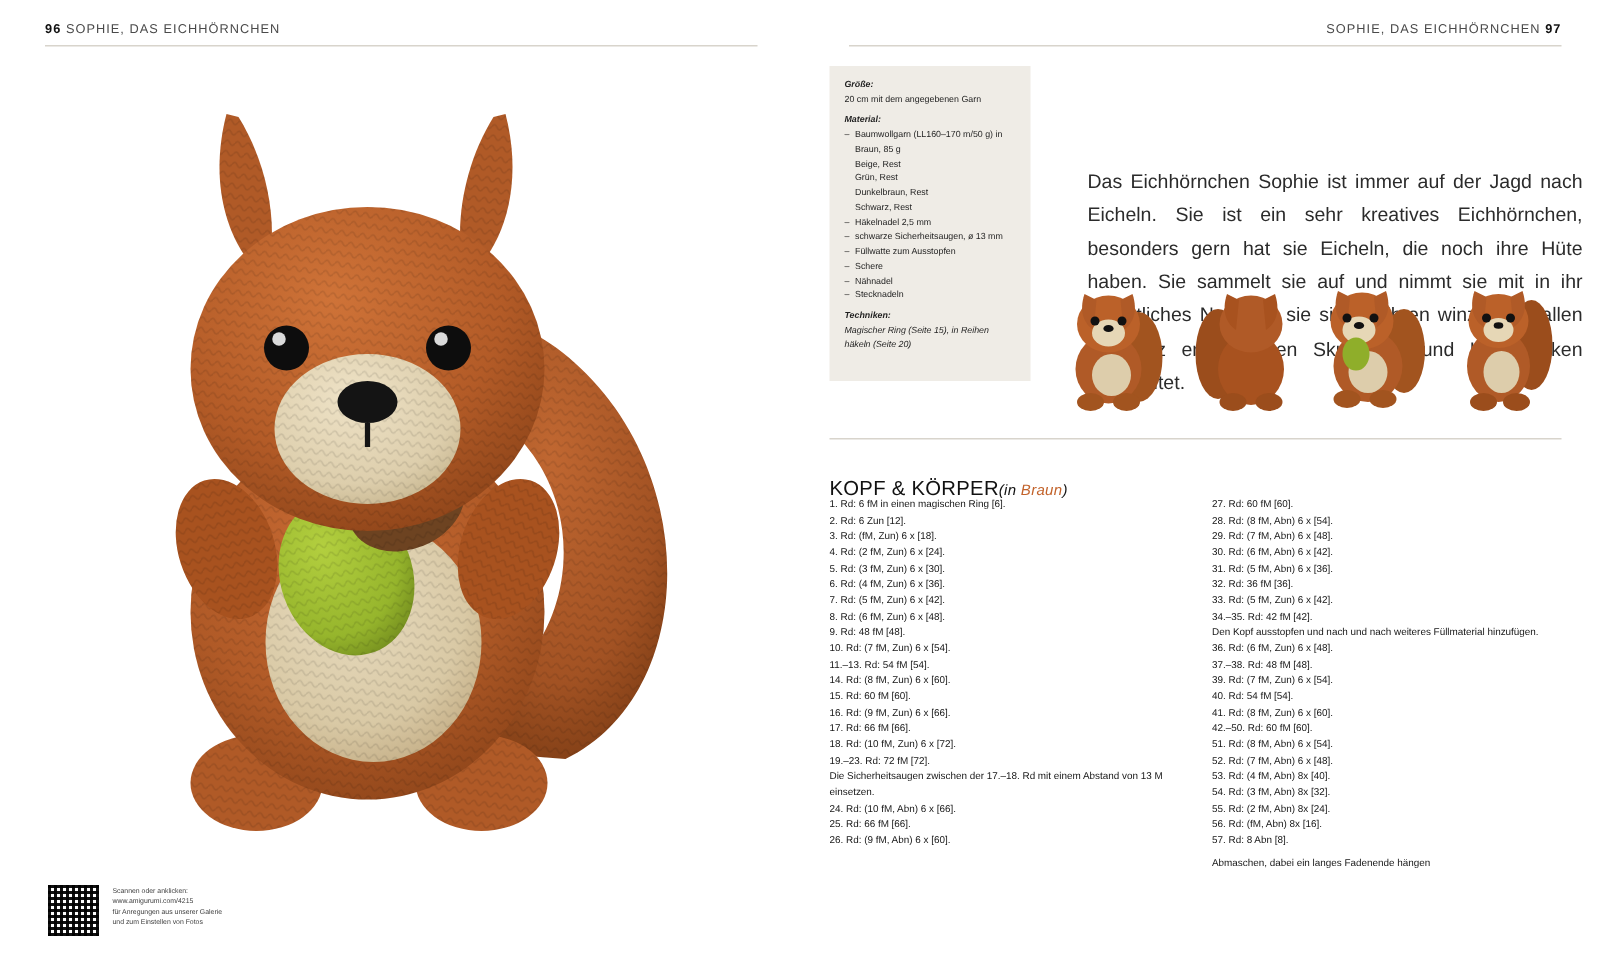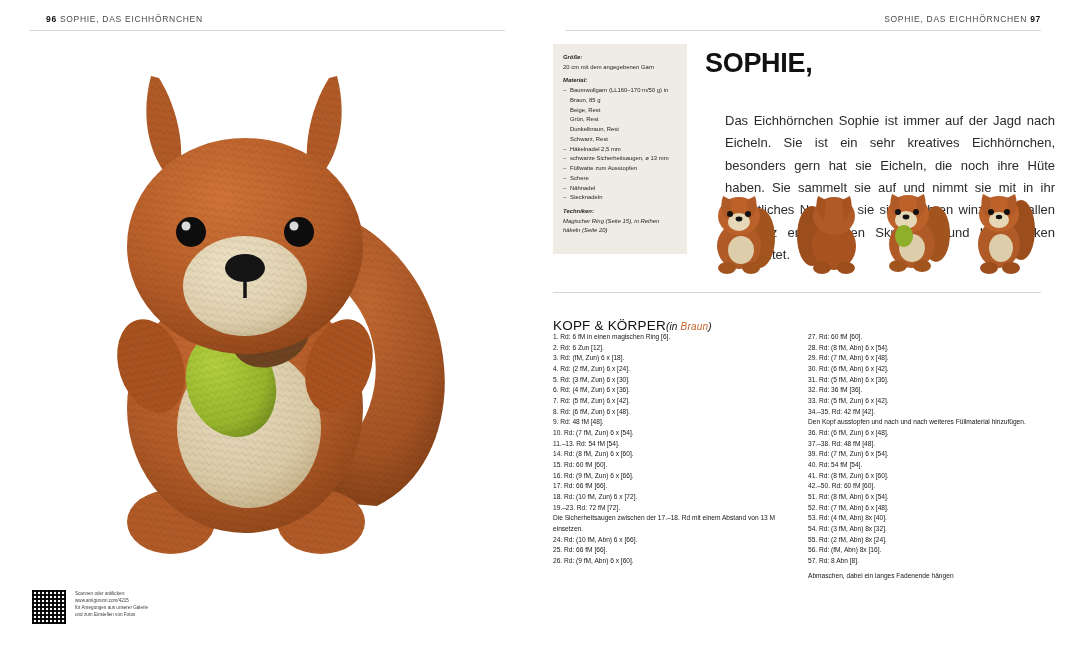--- a/index.html
+++ b/index.html
@@ -9,21 +9,21 @@
     font-family:"Liberation Sans", sans-serif;
     color:#1a1a1a;
     overflow:hidden;
     position:relative;
   }
   .page{position:absolute;inset:0;}
 
   
   .head{position:absolute;top:14px;font-size:8.5px;letter-spacing:.7px;color:#4a4a4a;}
   .head .pg{font-weight:bold;color:#111;}
-  .head-left{left:46px;}
+  .head-left{left:30px;}
   .head-right{right:30px;text-align:left;}
   .head-rule{position:absolute;height:1px;background:#d8d4cc;top:30px;}
   .rule-left{left:30px;width:475px;}
   .rule-right{right:30px;width:475px;}
 
   
   .photo{
     position:absolute;left:30px;top:40px;width:478px;height:575px;
     background:#ffffff;
     overflow:hidden;
@@ -208,21 +208,20 @@
         <li>Schere</li>
         <li>Nähnadel</li>
         <li>Stecknadeln</li>
       </ul>
       <div class="ib-gap"></div>
       <div class="ib-h">Techniken:</div>
       <div style="font-style:italic">Magischer Ring (Seite 15), in Reihen häkeln (Seite 20)</div>
     </div>
 
     <div class="title">
-      <div>SOPHIE,</div>
     </div>
 
     <div class="intro">Das Eichhörnchen Sophie ist immer auf der Jagd nach Eicheln. Sie ist ein sehr kreatives Eichhörnchen, besonders gern hat sie Eicheln, die noch ihre Hüte haben. Sie sammelt sie auf und nimmt sie mit in ihr gemütliches Nest, wo sie sie mit ihren winzigen Krallen zu ganz erstaunlichen Skulpturen und Kunstwerken verarbeitet.</div>
 
     <div class="thumbs">
       <div class="thumb">
         <svg width="76" height="88" viewBox="0 0 76 88">
           <ellipse cx="54" cy="52" rx="16" ry="30" fill="#a2541f"></ellipse>
           <ellipse cx="34" cy="60" rx="22" ry="23" fill="#b05a27"></ellipse>
           <ellipse cx="36" cy="64" rx="13" ry="14" fill="#ddcdab"></ellipse>

